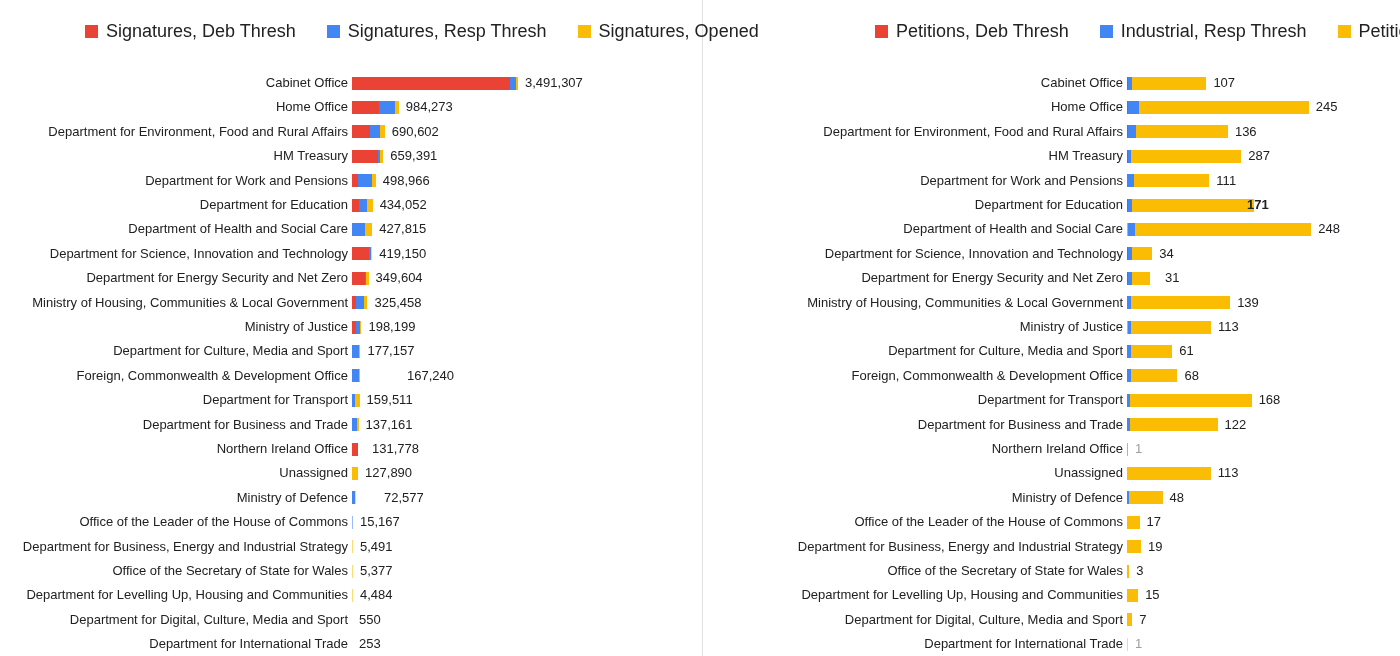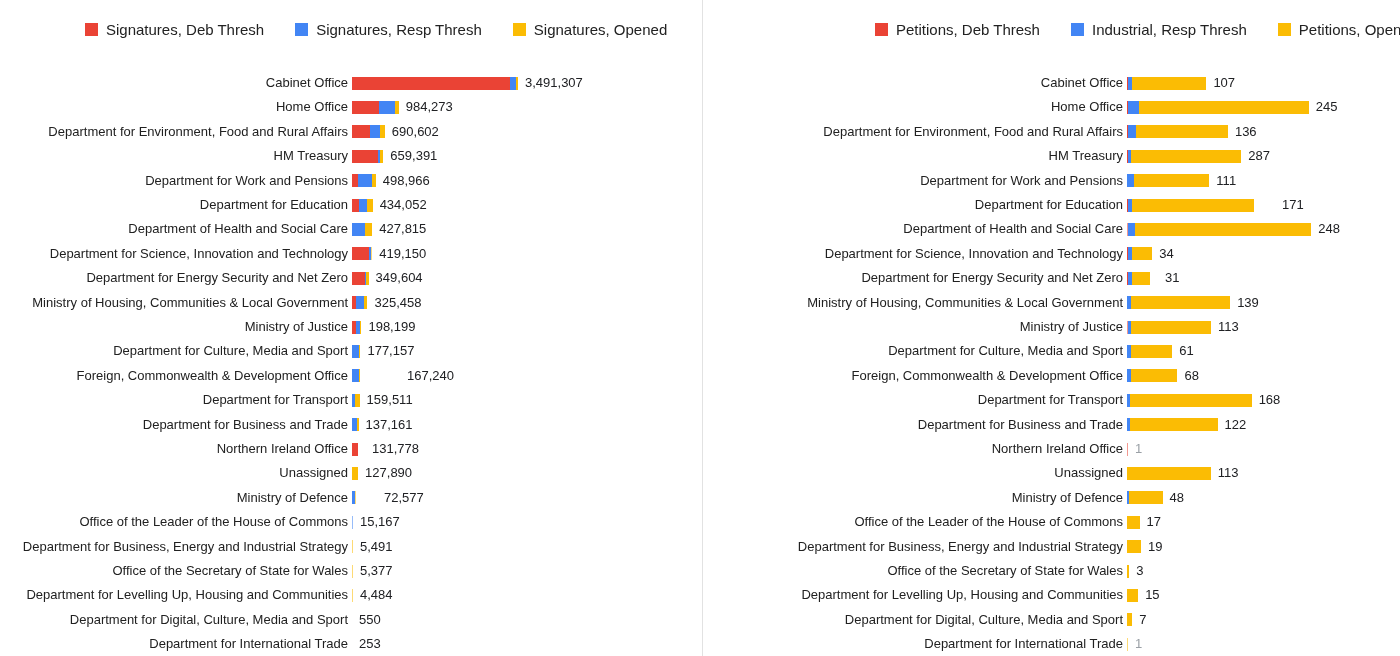--- a/index.html
+++ b/index.html
@@ -4,21 +4,21 @@
 <style>
   html,body{margin:0;padding:0;background:#ffffff;}
   body{width:1400px;height:656px;position:relative;overflow:hidden;
        font-family:"Liberation Sans",sans-serif;-webkit-font-smoothing:antialiased;}
   .canvas{position:absolute;inset:0;}
   .divider{position:absolute;left:702px;top:0;width:1px;height:656px;background:#e2e2e2;}
   .panel{position:absolute;top:0;height:656px;width:700px;}
   .legend{position:absolute;top:21px;display:flex;align-items:center;gap:31px;white-space:nowrap;}
   .legend-item{display:flex;align-items:center;gap:8px;}
   .legend-swatch{width:13px;height:13px;display:inline-block;}
-  .legend-label{font-size:15px;color:#222222;}
+  .legend-label{font-size:18px;color:#222222;}
   .rows{position:absolute;left:0;top:71px;right:0;}
   .row{position:absolute;left:0;height:24.4px;width:700px;}
   .cat-label{position:absolute;top:0;height:24.4px;line-height:24.4px;
              text-align:right;font-size:13px;color:#212121;white-space:nowrap;}
   .bar{position:absolute;top:5.5px;height:13px;display:flex;}
   .seg{height:13px;flex:0 0 auto;}
   .val{position:absolute;top:0;height:24.4px;line-height:24.4px;
        font-size:13px;color:#202124;white-space:nowrap;}
   .val.muted{color:#9aa0a6;}
 </style>
@@ -295,21 +295,21 @@
           </div>
           <div class="val" style="left: 516.362px;">111</div>
         </div>
         <div class="row" style="top: 122px;">
           <div class="cat-label" style="left: 0px; width: 423px;">Department for Education</div>
           <div class="bar" style="left: 427px;">
             <div class="seg" style="background: rgb(234, 67, 53); width: 1.48px;"></div>
             <div class="seg" style="background: rgb(66, 133, 244); width: 3.71px;"></div>
             <div class="seg" style="background: rgb(251, 188, 4); width: 121.69px;"></div>
           </div>
-          <div class="val" style="left: 582px;">171</div>
+          <div class="val" style="left: 547px; font-weight: bold;">171</div>
         </div>
         <div class="row" style="top: 146.4px;">
           <div class="cat-label" style="left: 0px; width: 423px;">Department of Health and Social Care</div>
           <div class="bar" style="left: 427px;">
             <div class="seg" style="background: rgb(234, 67, 53); width: 1px; opacity: 0.55;"></div>
             <div class="seg" style="background: rgb(66, 133, 244); width: 7.42px;"></div>
             <div class="seg" style="background: rgb(251, 188, 4); width: 175.85px;"></div>
           </div>
           <div class="val" style="left: 618.274px;">248</div>
         </div>

